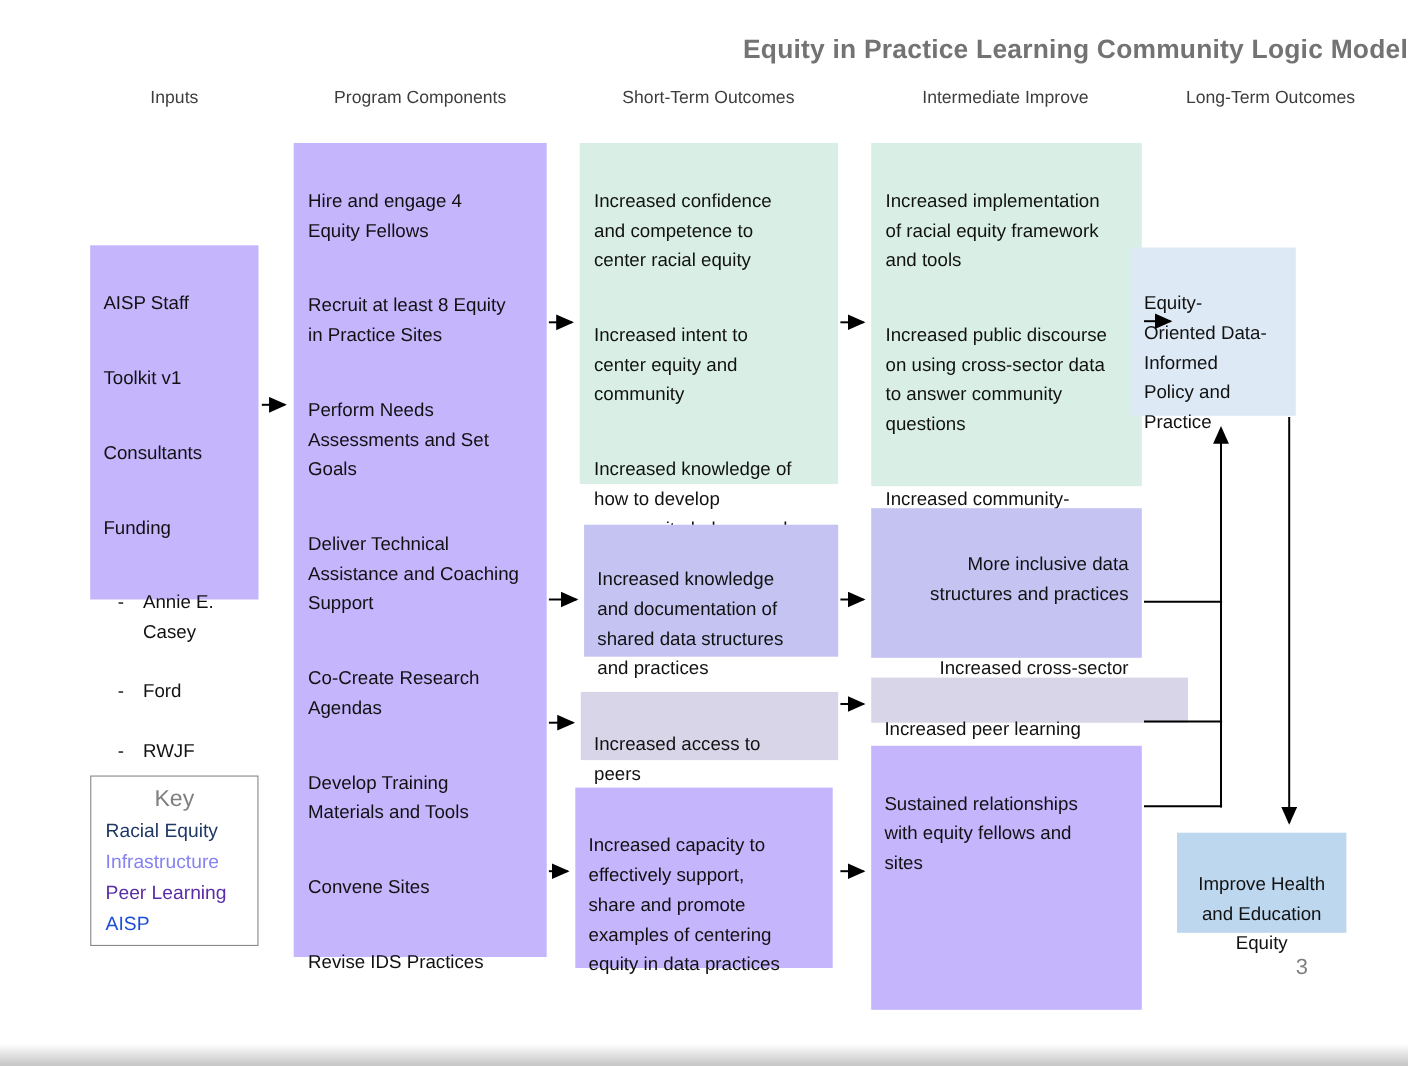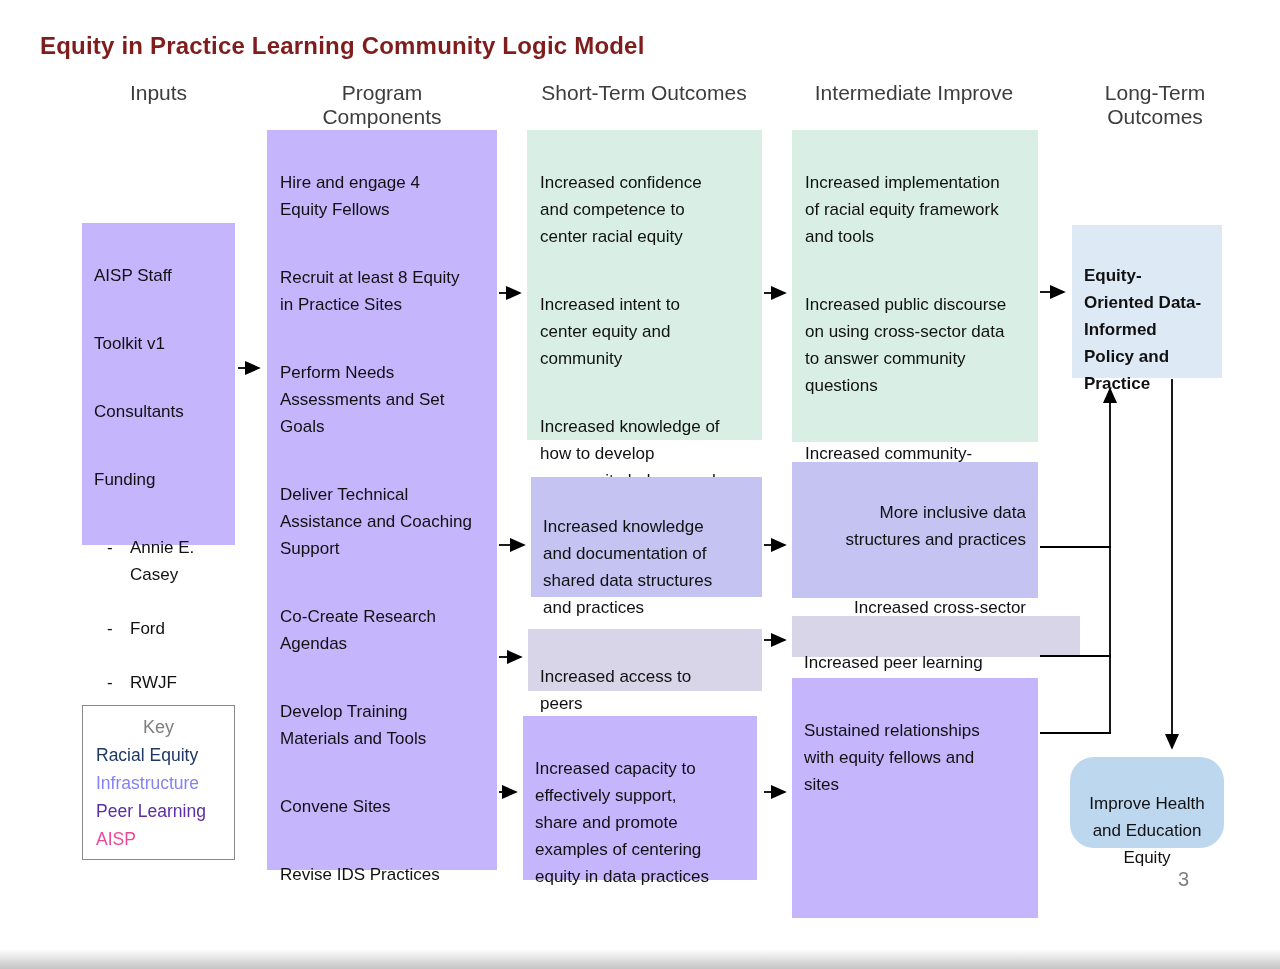--- a/index.html
+++ b/index.html
@@ -1,22 +1,22 @@
 <!DOCTYPE html>
 <html><head>
 <meta charset="utf-8">
 <style>
   html,body{margin:0;padding:0;background:#fff;}
   .canvas{position:relative;width:1280px;height:969px;background:#ffffff;
           font-family:"Liberation Sans",sans-serif;color:#111;overflow:hidden;}
 
-  .title{position:absolute;top:32px;left:40px;right:0;text-align:left;
-         font-size:24px;font-weight:bold;color:#7f1d1d;letter-spacing:.2px;}
-
-  .col-header{position:absolute;top:81px;font-size:21px;color:#3d3d3d;text-align:center;}
+  .title{position:absolute;top:32px;left:40px;right:0;text-align:right;
+         font-size:24px;font-weight:bold;color:#737373;letter-spacing:.2px;}
+
+  .col-header{position:absolute;top:81px;font-size:16px;color:#3d3d3d;text-align:center;}
   .h-inputs{left:82px;width:153px;}
   .h-pc{left:280px;width:204px;}
   .h-st{left:527px;width:234px;}
   .h-int{left:792px;width:244px;}
   .h-lt{left:1055px;width:200px;}
 
   .box{position:absolute;font-size:17px;line-height:27px;white-space:pre-line;}
   .box p{margin:0 0 14px;}
   .box p:last-child{margin-bottom:0;}
 
@@ -32,28 +32,28 @@
 
   .pc-box{left:267px;top:130px;width:230px;height:740px;padding:12px 13px;box-sizing:border-box;}
   .st1-box{left:527px;top:130px;width:235px;height:310px;padding:12px 13px;box-sizing:border-box;}
   .st2-box{left:531px;top:477px;width:231px;height:120px;padding:9px 12px;box-sizing:border-box;}
   .st3-box{left:528px;top:629px;width:234px;height:62px;padding:7px 12px;box-sizing:border-box;}
   .st4-box{left:523px;top:716px;width:234px;height:164px;padding:12px 12px;box-sizing:border-box;}
   .int1-box{left:792px;top:130px;width:246px;height:312px;padding:12px 13px;box-sizing:border-box;}
   .int2-box{left:792px;top:462px;width:246px;height:136px;padding:10px 12px;box-sizing:border-box;text-align:right;}
   .int3-box{left:792px;top:616px;width:288px;height:41px;padding:6px 12px;box-sizing:border-box;}
   .int4-box{left:792px;top:678px;width:246px;height:240px;padding:12px 12px;box-sizing:border-box;}
-  .lt1-box{left:1072px;top:225px;width:150px;height:153px;padding:10px 8px 0 12px;box-sizing:border-box;background:#DDEAF6;font-weight:bold;}
+  .lt1-box{left:1028px;top:225px;width:150px;height:153px;padding:10px 8px 0 12px;box-sizing:border-box;background:#DDEAF6;}
   .lt2-box{left:1070px;top:757px;width:154px;height:91px;padding:6px 4px;box-sizing:border-box;
-           background:#BDD7EE;text-align:center;border-radius:24px;}
+           background:#BDD7EE;text-align:center;}
   .lg{font-size:19px;line-height:29px;}
 
   .key-box{position:absolute;left:82px;top:705px;width:153px;height:155px;background:#fff;
            border:1px solid #888;box-sizing:border-box;padding-top:7px;}
-  .key-title{text-align:center;font-size:18px;color:#7f7f7f;line-height:28px;}
+  .key-title{text-align:center;font-size:21px;color:#7f7f7f;line-height:28px;}
   .key-entry{padding-left:13px;font-size:17.5px;line-height:28px;}
 
   .page-number{position:absolute;left:1178px;top:868px;font-size:20px;color:#7f7f7f;}
 
   .arrows{position:absolute;left:0;top:0;width:1280px;height:969px;pointer-events:none;}
   .arrows line{stroke:#000;stroke-width:1.8;}
 
   .bottom-fade{position:absolute;left:0;right:0;bottom:0;height:20px;
                background:linear-gradient(to bottom, rgba(198,198,198,0), #c4c4c4);}
 </style>
@@ -183,21 +183,21 @@
     <p>Improve Health
 and Education
 Equity</p>
   </div>
 
   <div class="key-box">
     <div class="key-title">Key</div>
     <div class="key-entry" style="color: rgb(31, 56, 100);">Racial Equity</div>
     <div class="key-entry" style="color: rgb(133, 131, 241);">Infrastructure</div>
     <div class="key-entry" style="color: rgb(91, 45, 166);">Peer Learning</div>
-    <div class="key-entry" style="color: #ec4899;">AISP</div>
+    <div class="key-entry" style="color: #1d4ed8;">AISP</div>
   </div>
 
   <div class="page-number">3</div>
 
   <svg class="arrows" viewBox="0 0 1280 969">
     <defs>
       <marker id="arrow" markerWidth="10" markerHeight="9" refX="8" refY="4" orient="auto">
         <path d="M0,0 L9,4 L0,8 z" fill="#000"></path>
       </marker>
     </defs>

